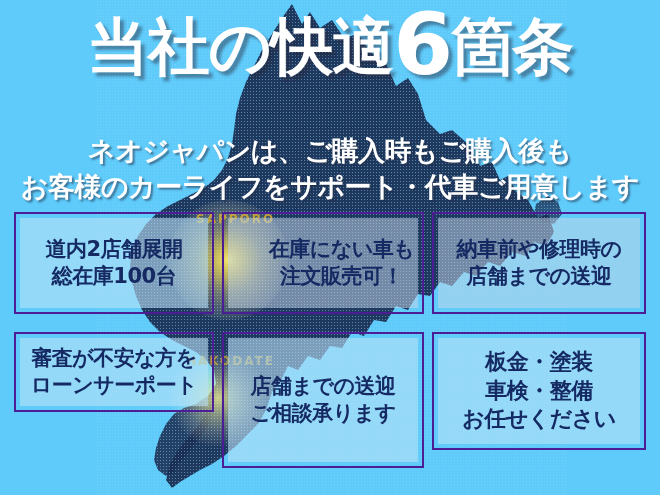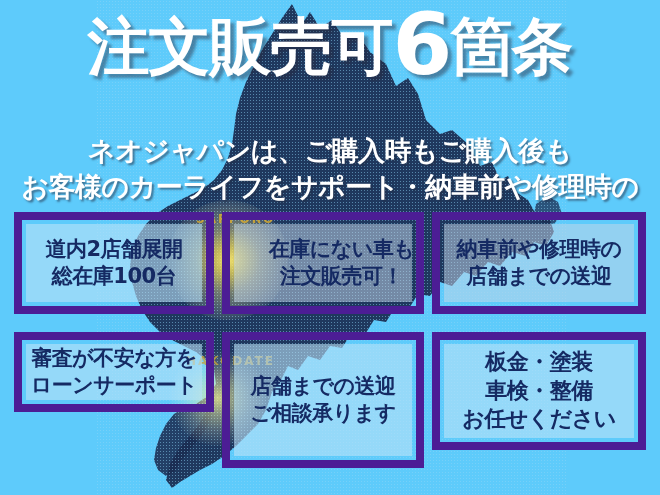--- a/index.html
+++ b/index.html
@@ -112,21 +112,21 @@
     line-height: 1.32;
     letter-spacing: -.5px;
     white-space: nowrap;
     text-shadow: 2px 2px 2px rgba(35,45,70,.55);
   }
   #subtitle .line { display: block; }
 
   
   .box {
     position: absolute;
-    border: 8px solid #4c1d95;
+    border: 2px solid #4c1d95;
     box-sizing: border-box;
     display: flex;
     align-items: center;
     justify-content: center;
   }
   .box .inner {
     position: absolute;
     inset: 4px;
     background: rgba(208,228,245,.62);
   }
@@ -186,25 +186,25 @@
       <path d="M440,210 L452,202 L462,208 L466,220 L458,230 L446,228 L438,220 Z" fill="#1b2c52" opacity="0.75"></path>
     </svg>
     <div id="map-dots"></div>
 
     <div class="glow sapporo"></div>
     <div class="glow hakodate"></div>
     <div class="city-label sapporo">SAPPORO</div>
     <div class="city-label hakodate">HAKODATE</div>
   </div>
 
-  <div id="title"><span>注文販売可</span><span class="big-num">6</span><span>箇条</span></div>
+  <div id="title"><span>当社の快適</span><span class="big-num">6</span><span>箇条</span></div>
 
   <div id="subtitle">
     <span class="line">ネオジャパンは、ご購入時もご購入後も</span>
-    <span class="line">お客様のカーライフをサポート・納車前や修理時の</span>
+    <span class="line">お客様のカーライフをサポート・代車ご用意します</span>
   </div>
 
   <div class="box light" id="box1">
     <div class="inner"></div>
     <div class="txt">
       <span class="line">道内2店舗展開</span>
       <span class="line">総在庫100台</span>
     </div>
   </div>
 

